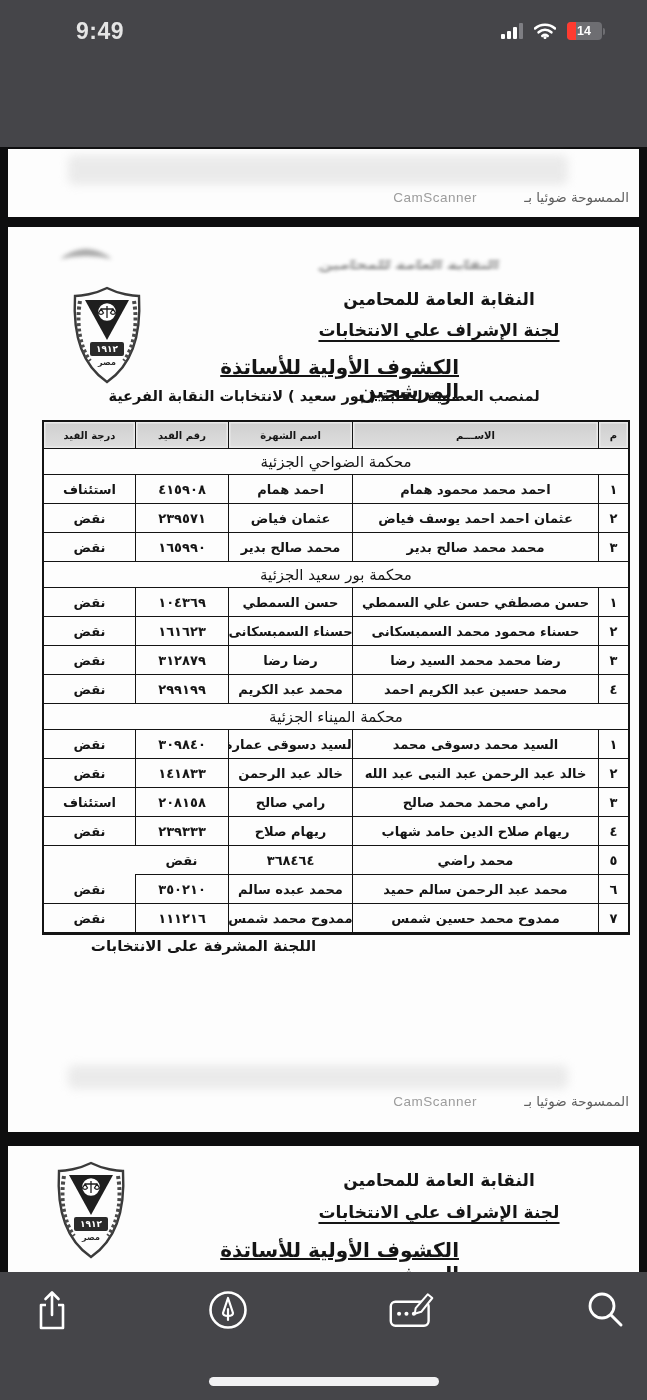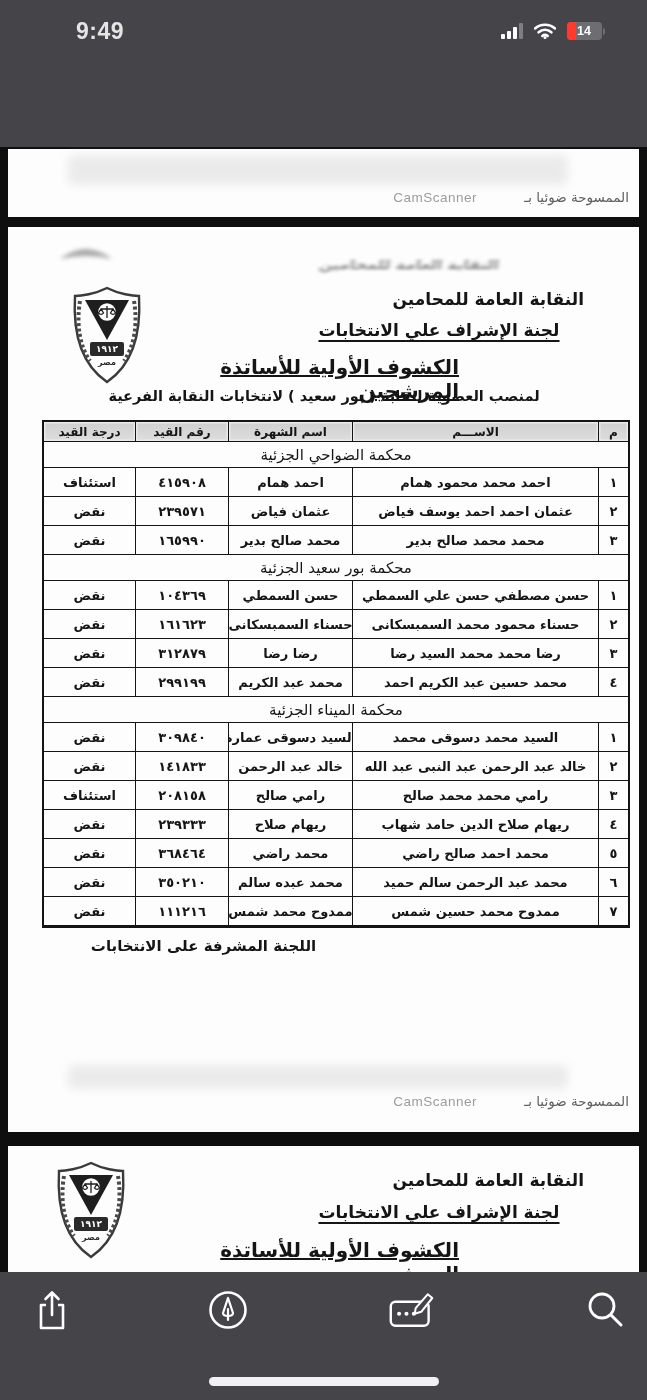--- a/index.html
+++ b/index.html
@@ -32,35 +32,35 @@
   .page1{top:149px;height:68px;}
   .page2{top:227px;height:905px;}
   .page3{top:1146px;height:126px;}
   .ghostband{position:absolute;background:#c9c9c9;opacity:.35;filter:blur(5px);border-radius:6px;}
   .scan-credit{position:absolute;direction:rtl;font-size:13.5px;white-space:nowrap;}
   .scan-credit .ar{color:#5f5f5f;margin-left:43px;}
   .scan-credit .en{color:#9c9c9c;font-family:"Liberation Sans",sans-serif;letter-spacing:.5px;}
   .doc-bold{font-weight:bold;direction:rtl;}
   .ghost-title{position:absolute;filter:blur(2px);opacity:.55;transform:skewX(-6deg) scaleY(.85);
                font-weight:bold;font-size:16px;color:#333;direction:rtl;}
-  .org-title{position:absolute;font-size:17px;}
+  .org-title{position:absolute;font-size:17px;text-align:center;}
   .committee{position:absolute;font-size:17px;text-align:center;text-decoration:underline;
              text-underline-offset:4px;text-decoration-thickness:1.5px;}
   .list-title{position:absolute;font-size:20px;text-decoration:underline;}
   .position-line{position:absolute;font-size:14.5px;text-align:center;}
   .doc-footer{position:absolute;font-size:15px;text-align:center;}
   
   .table{position:absolute;left:34px;top:193px;width:588px;border:2px solid #141414;direction:rtl;}
   .t-row{display:grid;grid-template-columns:30px 246px 124px 93px 91px;direction:rtl;}
   .t-cell{border-bottom:1.5px solid #141414;border-left:1.5px solid #141414;
           display:flex;align-items:center;justify-content:center;font-weight:bold;
           font-size:13px;height:29px;padding:0 2px;white-space:nowrap;overflow:hidden;}
   .t-cell:last-child{border-left:none;}
-  .t-head .t-cell{height:20px;background:linear-gradient(180deg,#cfcfcf,#dedede);
-                  font-size:12px;box-shadow:inset 0 0 0 1.5px #eaeaea;}
+  .t-head .t-cell{height:27px;background:linear-gradient(180deg,#cfcfcf,#dedede);
+                  font-size:10px;box-shadow:inset 0 0 0 1.5px #eaeaea;}
   .t-sec{border-bottom:1.5px solid #141414;font-weight:normal;font-size:15px;text-align:center;
          line-height:26px;height:26px;direction:rtl;}
   
   .emblem{position:absolute;}
   .ghost-emblem{position:absolute;filter:blur(2px);opacity:.5;}
   
   .toolbar{position:absolute;left:0;top:1272px;width:647px;height:128px;background:#454549;}
   .tb-btn{position:absolute;top:14px;width:48px;height:48px;display:flex;align-items:center;justify-content:center;}
   .home-indicator{position:absolute;left:209px;top:105px;width:230px;height:9px;border-radius:5px;background:#f1f1f3;}
 </style>
@@ -218,21 +218,20 @@
         </div>
         <div class="t-row">
           <div class="t-cell">٤</div>
           <div class="t-cell">ريهام صلاح الدين حامد شهاب</div>
           <div class="t-cell">ريهام صلاح</div>
           <div class="t-cell">٢٣٩٣٣٣</div>
           <div class="t-cell">نقض</div>
         </div>
         <div class="t-row">
           <div class="t-cell">٥</div>
-          <div class="t-cell">محمد احمد صالح راضي</div>
           <div class="t-cell">محمد راضي</div>
           <div class="t-cell">٣٦٨٤٦٤</div>
           <div class="t-cell">نقض</div>
         </div>
         <div class="t-row">
           <div class="t-cell">٦</div>
           <div class="t-cell">محمد عبد الرحمن سالم حميد</div>
           <div class="t-cell">محمد عبده سالم</div>
           <div class="t-cell">٣٥٠٢١٠</div>
           <div class="t-cell">نقض</div>

